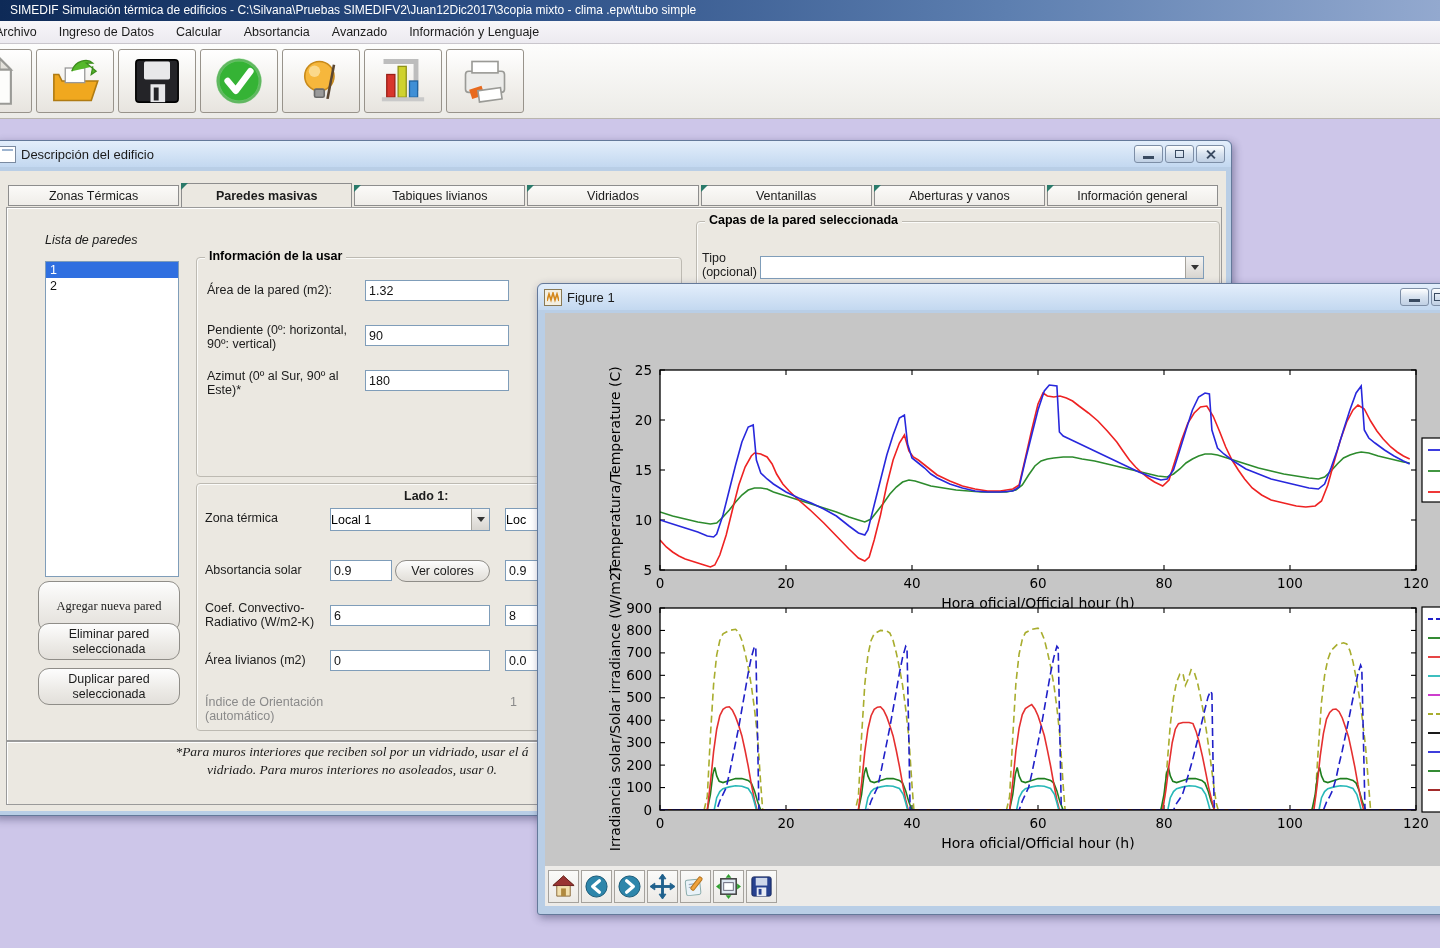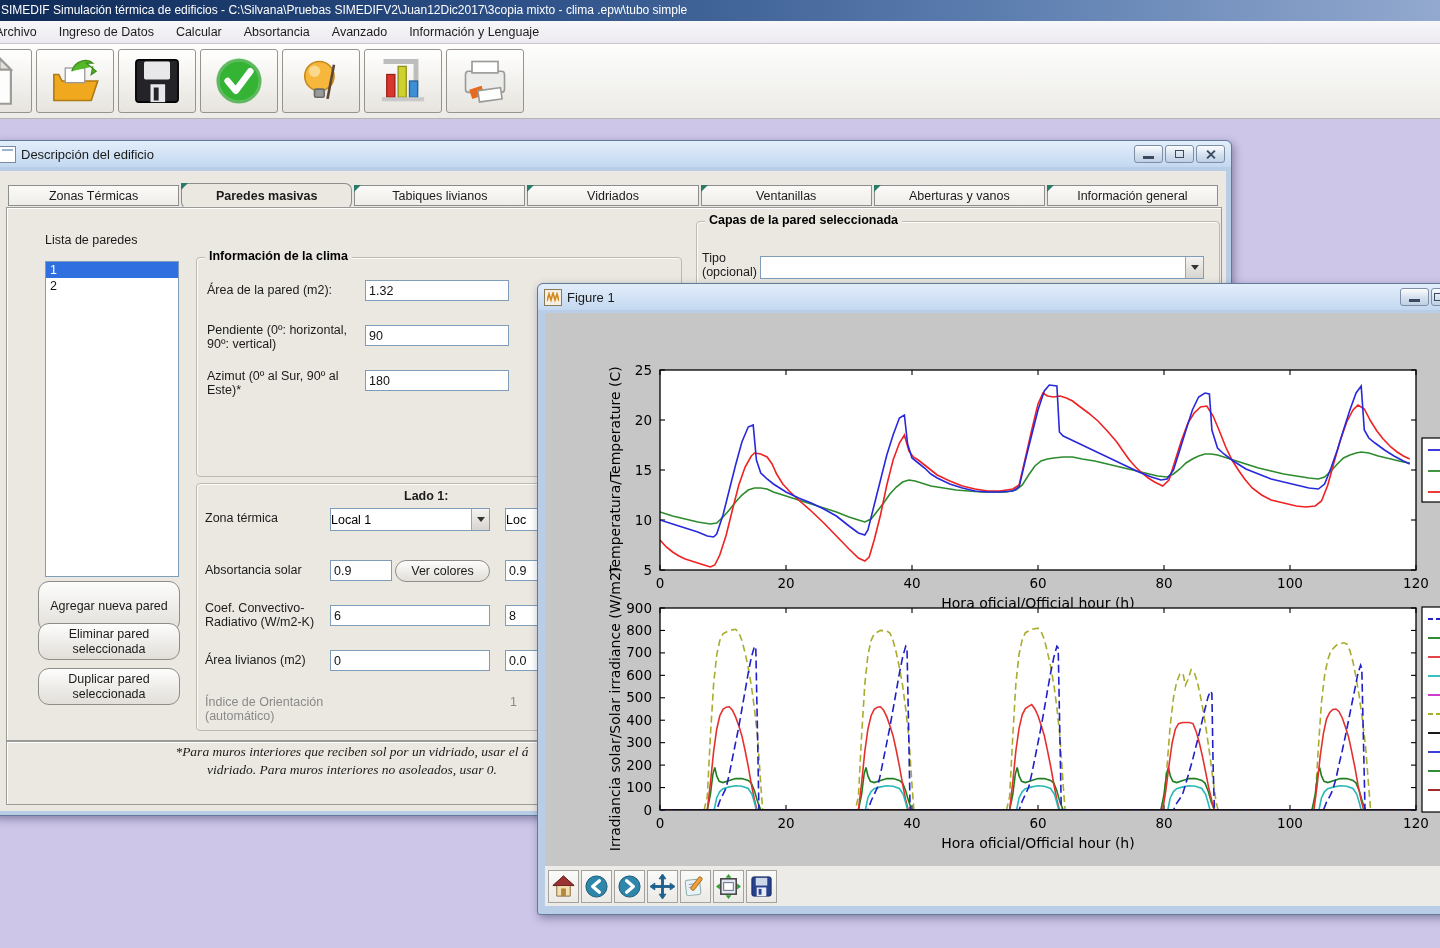--- a/index.html
+++ b/index.html
@@ -2,21 +2,21 @@
 <html><head>
 <meta charset="utf-8">
 <style>
   html,body{margin:0;padding:0;}
   body{width:1440px;height:948px;overflow:hidden;position:relative;
        background:#cdc6e9;font-family:"Liberation Sans",sans-serif;
        -webkit-font-smoothing:antialiased;}
   
   .app-titlebar{position:absolute;left:0;top:0;width:1440px;height:21px;
     background:linear-gradient(90deg,#0e2a57 0%,#2c4f86 35%,#5d7fb0 70%,#93a9cf 100%);
-    color:#fff;font-size:12px;line-height:21px;padding-left:1px;box-sizing:border-box;
+    color:#fff;font-size:12px;line-height:21px;padding-left:10px;box-sizing:border-box;
     white-space:nowrap;overflow:hidden;}
   .app-menubar{position:absolute;left:0;top:21px;width:1440px;height:23px;
     background:linear-gradient(#f7f6f9,#eceaf0);border-bottom:1px solid #c9c6cc;
     display:flex;align-items:center;padding-left:0;box-sizing:border-box;}
   .menu-item{font-size:12.5px;color:#1b1b1b;padding:3px 11px;white-space:nowrap;}
   .menu-offset{margin-left:-16px;display:flex;}
   .app-toolbar{position:absolute;left:0;top:44px;width:1440px;height:74px;
     background:linear-gradient(#fdfdfc,#ecebe7);border-bottom:1px solid #b9b5ae;
     display:flex;align-items:center;}
   .toolbtn{width:78px;height:64px;margin:2px 2px;border:1px solid #98938b;border-radius:3px;
@@ -43,21 +43,21 @@
   #dialog{left:-8px;top:140px;width:1240px;height:676px;z-index:10;}
   .dlg-client{position:absolute;left:5px;top:30px;width:1228px;height:640px;background:#ebe8e1;}
   .dlg-icon{width:15px;height:15px;background:#fff;border:1px solid #7a8aa0;display:inline-block;}
   .dlg-icon::before{content:"";display:block;margin:2px;height:2px;background:#9db4d0;}
   .tabs{position:absolute;left:10px;top:14px;width:1212px;height:21px;display:flex;}
   .tab{flex:1;position:relative;border:1px solid #8d8d8d;border-bottom:1px solid #8d8d8d;
     background:linear-gradient(#fbfaf8,#efede9);margin-right:2px;font-size:12.5px;color:#1b1b1b;
     display:flex;align-items:center;justify-content:center;white-space:nowrap;}
   .tab .corner{position:absolute;left:-1px;top:-1px;width:0;height:0;
     border-top:7px solid #2a7a6a;border-right:7px solid transparent;}
-  .tab.active{background:#ebe8e1;font-weight:bold;border-bottom-color:#ebe8e1;top:-2px;height:24px;border-radius:7px;}
+  .tab.active{background:#ebe8e1;font-weight:bold;border-bottom-color:#ebe8e1;top:-2px;height:24px;}
   .content-panel{position:absolute;left:8px;top:36px;width:1214px;height:532px;
     border:1px solid #9a9a9a;box-shadow:inset 1px 1px 0 #fff;}
   .foot-panel{position:absolute;left:8px;top:570px;width:1214px;height:62px;
     border:1px solid #9a9a9a;box-shadow:inset 1px 1px 0 #fff;}
   .lbl{position:absolute;font-size:12.5px;color:#1b1b1b;}
   .lbl.dim{color:#8a8a8a;}
   .groupbox{position:absolute;border:1px solid #bdbab2;border-radius:4px;
     box-shadow:inset 1px 1px 0 rgba(255,255,255,.8);}
   .groupbox>.gb-title{position:absolute;top:-9px;left:8px;background:#ebe8e1;padding:0 4px;
     font-weight:bold;font-size:12.5px;white-space:nowrap;}
@@ -205,31 +205,31 @@
         </div>
       <div class="tab">
           <span class="corner"></span>
           <span>Información general</span>
         </div>
     </div>
 
     <div class="content-panel"></div>
     <div class="foot-panel"></div>
 
-    <span class="lbl" style="left:47px;top:62px;">Lista de paredes</span>
+    <span class="lbl" style="left:47px;top:62px;font-style:italic;">Lista de paredes</span>
     <div class="listbox" style="left:47px;top:90px;width:132px;height:314px;">
       <div class="li sel">1</div>
       <div class="li">2</div>
     </div>
-    <div class="pbtn" style="left:40px;top:410px;width:142px;height:51px;">Agregar nueva pared</div>
+    <div class="pbtn" style="left:40px;top:410px;width:142px;height:51px;font-family:Liberation Serif, serif;">Agregar nueva pared</div>
     <div class="pbtn" style="left:40px;top:452px;width:142px;height:37px;">Eliminar pared seleccionada</div>
     <div class="pbtn" style="left:40px;top:497px;width:142px;height:37px;">Duplicar pared seleccionada</div>
 
     <div class="groupbox" style="left:198px;top:86px;width:484px;height:218px;">
-      <span class="gb-title">Información de la clima</span>
+      <span class="gb-title">Información de la usar</span>
     </div>
     <span class="lbl" style="left:209px;top:112px;">Área de la pared (m2):</span>
     <input class="tbox" style="left: 367px; top: 109px; width: 144px; height: 21px;" value="1.32">
     <span class="lbl" style="left:209px;top:152px;width:150px;">Pendiente (0º: horizontal, 90º: vertical)</span>
     <input class="tbox" style="left: 367px; top: 154px; width: 144px; height: 21px;" value="90">
     <span class="lbl" style="left:209px;top:198px;width:150px;">Azimut (0º al Sur, 90º al Este)*</span>
     <input class="tbox" style="left: 367px; top: 199px; width: 144px; height: 21px;" value="180">
 
     <div class="groupbox" style="left:198px;top:312px;width:484px;height:246px;"></div>
     <span class="lbl" style="left:370px;top:318px;font-weight:bold;padding-left:36px;">Lado 1:</span>

